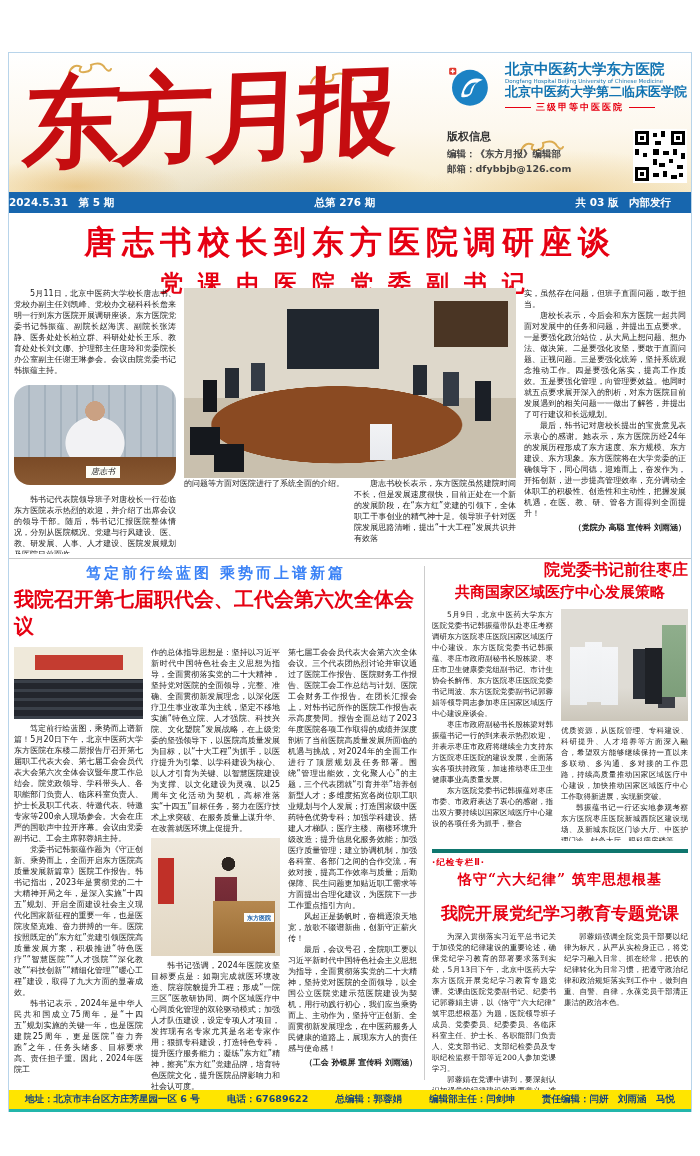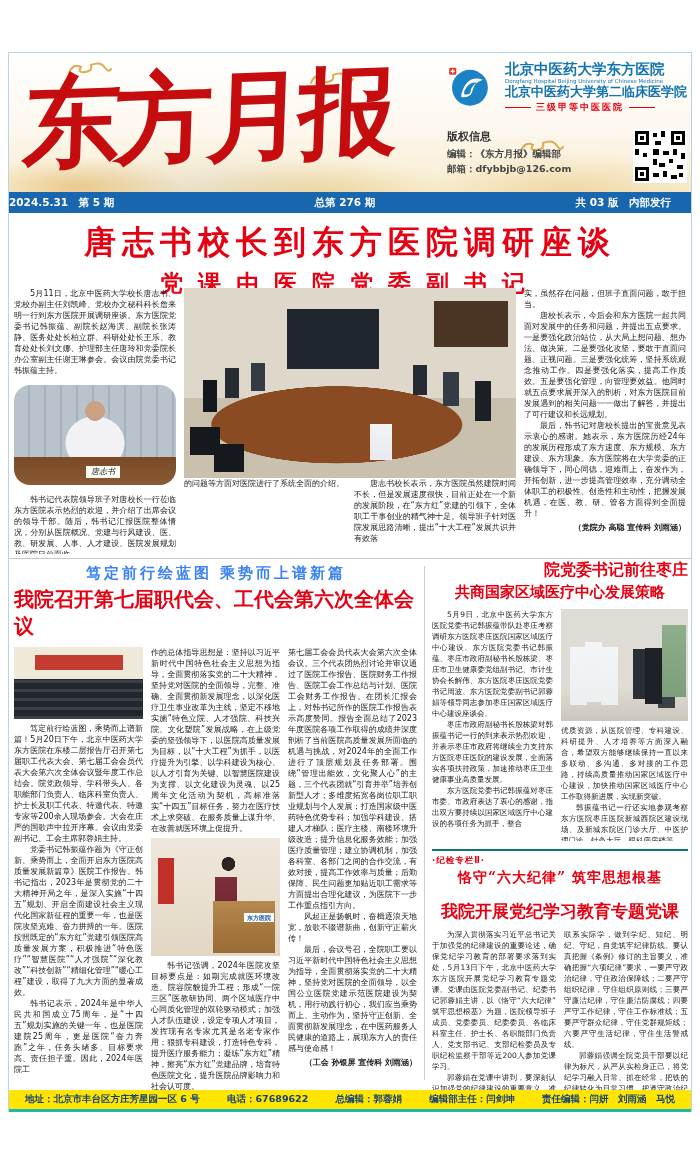--- a/index.html
+++ b/index.html
@@ -133,21 +133,21 @@
     background:
       linear-gradient(#8fae8c,#7d9e7a) 98% 40%/24px 72px no-repeat,
       linear-gradient(#1e2126,#1e2126) 76% 70%/17px 56px no-repeat,
       linear-gradient(#2a2e35,#2a2e35) 64% 64%/15px 50px no-repeat,
       linear-gradient(#3c3f46,#3c3f46) 88% 76%/17px 58px no-repeat,
       linear-gradient(#f4f5f7,#eceef0) 8% 70%/17px 58px no-repeat,
       linear-gradient(#f4f5f7,#eceef0) 22% 64%/17px 60px no-repeat,
       linear-gradient(#f4f5f7,#eceef0) 36% 70%/17px 58px no-repeat,
       linear-gradient(180deg,#dfdcd5 0 70%,#cbc6ba 100%); }
 
-  .section4 { margin-top:8px; border-top:2px solid #0f766e; padding-top:4px; }
+  .section4 { margin-top:8px; border-top:4px solid #0f766e; padding-top:4px; }
   .jj-label { color:#e60012; font-size:8.5px; font-weight:bold; letter-spacing:1px; }
   .jj-h1 { text-align:center; color:#e60012; font-size:14px; font-weight:bold; letter-spacing:1px;
     font-family:"DejaVu Serif","Liberation Serif",serif; margin-top:2px; }
   .jj-h2 { text-align:center; color:#e60012; font-size:17px; font-weight:900; margin-top:13px; }
   .jj-body { display:flex; gap:8px; margin-top:6px; height:168px; overflow:hidden; }
   .jj-col { width:124px; height:168px; }
 
   
   .footer { position:absolute; left:9px; top:1090px; width:682px; height:22px; background:#ffe500;
     border-bottom:3px solid #23b6ab; display:flex; align-items:center; justify-content:space-between;
@@ -328,21 +328,20 @@
     <div class="section4">
       <div class="jj-label">·纪检专栏Ⅱ·</div>
       <div class="jj-h1">恪守“六大纪律”  筑牢思想根基</div>
       <div class="jj-h2">我院开展党纪学习教育专题党课</div>
       <div class="jj-body">
         <div class="jj-col bt-sm">
           <p>为深入贯彻落实习近平总书记关于加强党的纪律建设的重要论述，确保党纪学习教育的部署要求落到实处，5月13日下午，北京中医药大学东方医院开展党纪学习教育专题党课。党课由医院党委副书记、纪委书记郭蓉娟主讲，以《恪守“六大纪律” 筑牢思想根基》为题，医院领导班子成员、党委委员、纪委委员、各临床科室主任、护士长、各职能部门负责人、党支部书记、支部纪检委员及专职纪检监察干部等近200人参加党课学习。</p>
           <p>郭蓉娟在党课中讲到，要深刻认识加强党的纪律建设的重要意义，准确把握《中国共产党纪律处分条例》（以下简称《条例》）的内涵要义和实践要求，原原本本学、逐条逐句学，</p>
         </div>
         <div class="jj-col bt-sm">
-          <p class="cont">联系实际学，做到学纪、知纪、明纪、守纪，自觉筑牢纪律防线。要认真把握《条例》修订的主旨要义，准确把握“六项纪律”要求，一要严守政治纪律，守住政治保障线；二要严守组织纪律，守住组织原则线；三要严守廉洁纪律，守住廉洁防腐线；四要严守工作纪律，守住工作标准线；五要严守群众纪律，守住党群规矩线；六要严守生活纪律，守住生活警戒线。</p>
           <p>郭蓉娟强调全院党员干部要以纪律为标尺，从严从实检身正己，将党纪学习融入日常、抓在经常，把铁的纪律转化为日常习惯，把遵守政治纪律和政治规矩落实到工作中，做到自重、自警、自律，永葆党员干部清正廉洁的政治本色。</p>
 
         </div>
       </div>
     </div>
   </div>
 
   <div class="footer">
     <span>地址：北京市丰台区方庄芳星园一区 6 号</span>
     <span>电话：67689622</span>

